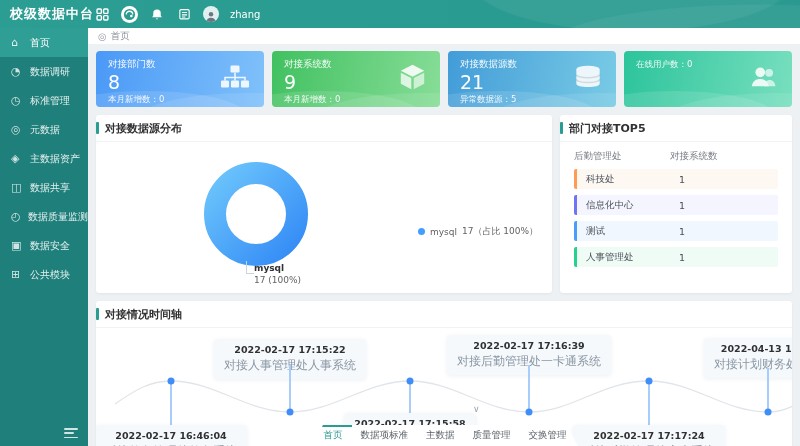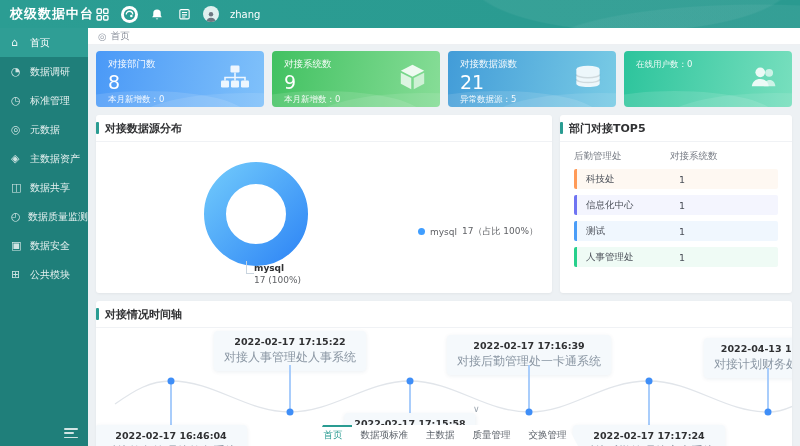--- a/index.html
+++ b/index.html
@@ -319,21 +319,21 @@
         <div class="tl-ev" style="left:75px">
           <span class="tl-stem" style="top:54px;height:44px"></span>
           <span class="tl-dot" style="top:54px"></span>
           <div class="tl-card" style="top:98px">
             <div class="tl-time">2022-02-17 16:46:04</div>
             <div class="tl-desc">对接教务管理处教务系统</div>
           </div>
         </div>
 
         <div class="tl-ev" style="left:194px">
-          <div class="tl-card" style="top:4px">
+          <div class="tl-card" style="top:12px">
             <div class="tl-time">2022-02-17 17:15:22</div>
             <div class="tl-desc">对接人事管理处人事系统</div>
           </div>
           <span class="tl-stem" style="top:38px;height:47px"></span>
           <span class="tl-dot" style="top:85px"></span>
         </div>
 
         <div class="tl-ev" style="left:314px">
           <span class="tl-stem" style="top:54px;height:32px"></span>
           <span class="tl-dot" style="top:54px"></span>

